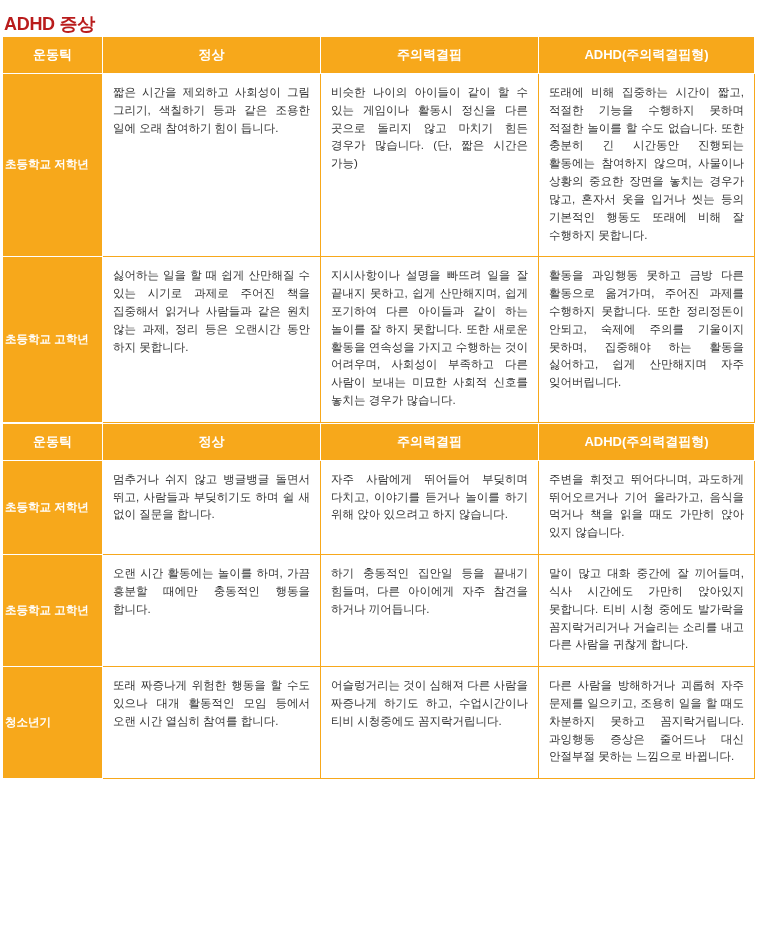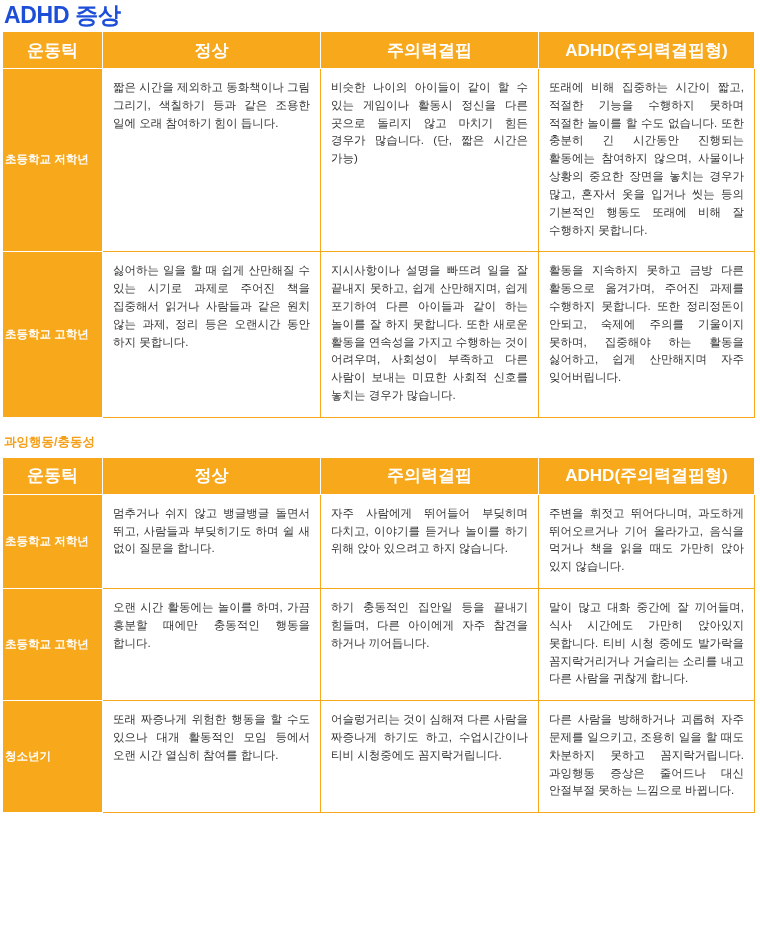--- a/index.html
+++ b/index.html
@@ -13,42 +13,42 @@
     font-family: "Liberation Sans", sans-serif;
     color: #222;
     overflow: hidden;
   }
   .page {
     width: 760px;
     box-sizing: border-box;
     padding: 0;
   }
   .page-title {
-    font-size: 23px;
+    font-size: 18px;
     font-weight: bold;
-    color: #1d4ed8;
-    margin: 0 0 0 4px;
+    color: #b91c1c;
+    margin: 12px 0 0 4px;
     letter-spacing: -0.3px;
   }
   .section-title {
     font-size: 12.5px;
     font-weight: bold;
     color: #f5a01b;
     margin: 16px 0 6px 4px;
   }
   table.symptom-table {
     border-collapse: collapse;
     width: 752px;
     margin-left: 2px;
     table-layout: fixed;
   }
   table.symptom-table th {
     background: #f7a81b;
     color: #ffffff;
-    font-size: 17px;
+    font-size: 13px;
     font-weight: bold;
     height: 34px;
     border: 1px solid #ffffff;
     text-align: center;
     vertical-align: middle;
   }
   table.symptom-table td {
     border: 1px solid #f7a81b;
     font-size: 11.5px;
     line-height: 1.55;
@@ -92,34 +92,33 @@
       <tr>
         <th>운동틱</th>
         <th>정상</th>
         <th>주의력결핍</th>
         <th>ADHD(주의력결핍형)</th>
       </tr>
     </thead>
     <tbody>
       <tr>
         <td class="grade">초등학교 저학년</td>
-        <td>짧은 시간을 제외하고 동화책이나 그림 그리기, 색칠하기 등과 같은 조용한 일에 오래 참여하기 힘이 듭니다.</td>
+        <td>짧은 시간을 제외하고 사회성이 그림 그리기, 색칠하기 등과 같은 조용한 일에 오래 참여하기 힘이 듭니다.</td>
         <td>비슷한 나이의 아이들이 같이 할 수 있는 게임이나 활동시 정신을 다른 곳으로 돌리지 않고 마치기 힘든 경우가 많습니다. (단, 짧은 시간은 가능)</td>
         <td>또래에 비해 집중하는 시간이 짧고, 적절한 기능을 수행하지 못하며 적절한 놀이를 할 수도 없습니다. 또한 충분히 긴 시간동안 진행되는 활동에는 참여하지 않으며, 사물이나 상황의 중요한 장면을 놓치는 경우가 많고, 혼자서 옷을 입거나 씻는 등의 기본적인 행동도 또래에 비해 잘 수행하지 못합니다.</td>
       </tr>
       <tr>
         <td class="grade">초등학교 고학년</td>
         <td>싫어하는 일을 할 때 쉽게 산만해질 수 있는 시기로 과제로 주어진 책을 집중해서 읽거나 사람들과 같은 원치 않는 과제, 정리 등은 오랜시간 동안 하지 못합니다.</td>
         <td>지시사항이나 설명을 빠뜨려 일을 잘 끝내지 못하고, 쉽게 산만해지며, 쉽게 포기하여 다른 아이들과 같이 하는 놀이를 잘 하지 못합니다. 또한 새로운 활동을 연속성을 가지고 수행하는 것이 어려우며, 사회성이 부족하고 다른 사람이 보내는 미묘한 사회적 신호를 놓치는 경우가 많습니다.</td>
-        <td>활동을 지속하지 못하고 금방 다른 활동으로 옮겨가며, 주어진 과제를 수행하지 못합니다. 또한 정리정돈이 안되고, 숙제에 주의를 기울이지 못하며, 집중해야 하는 활동을 싫어하고, 쉽게 산만해지며 자주 잊어버립니다.</td>
+        <td>활동을 과잉행동 못하고 금방 다른 활동으로 옮겨가며, 주어진 과제를 수행하지 못합니다. 또한 정리정돈이 안되고, 숙제에 주의를 기울이지 못하며, 집중해야 하는 활동을 싫어하고, 쉽게 산만해지며 자주 잊어버립니다.</td>
       </tr>
     </tbody>
   </table>
 
-  <div class="section-title">과잉행동/충동성</div>
   <table class="symptom-table">
     <colgroup>
       <col class="c0">
         <col class="c1">
         <col class="c2">
         <col class="c3">
     </colgroup>
     <thead>
       <tr>
         <th>운동틱</th>

